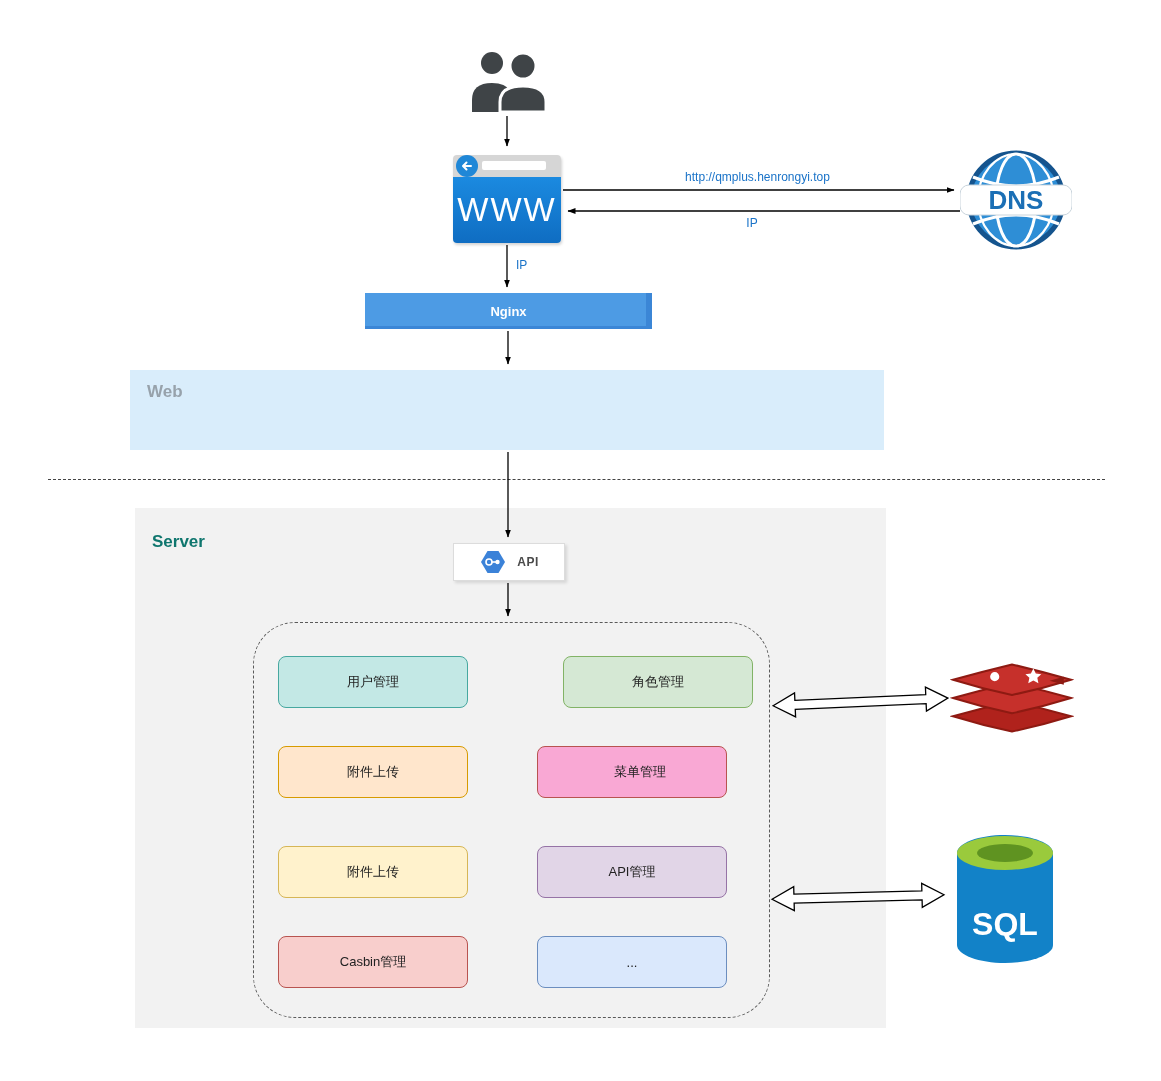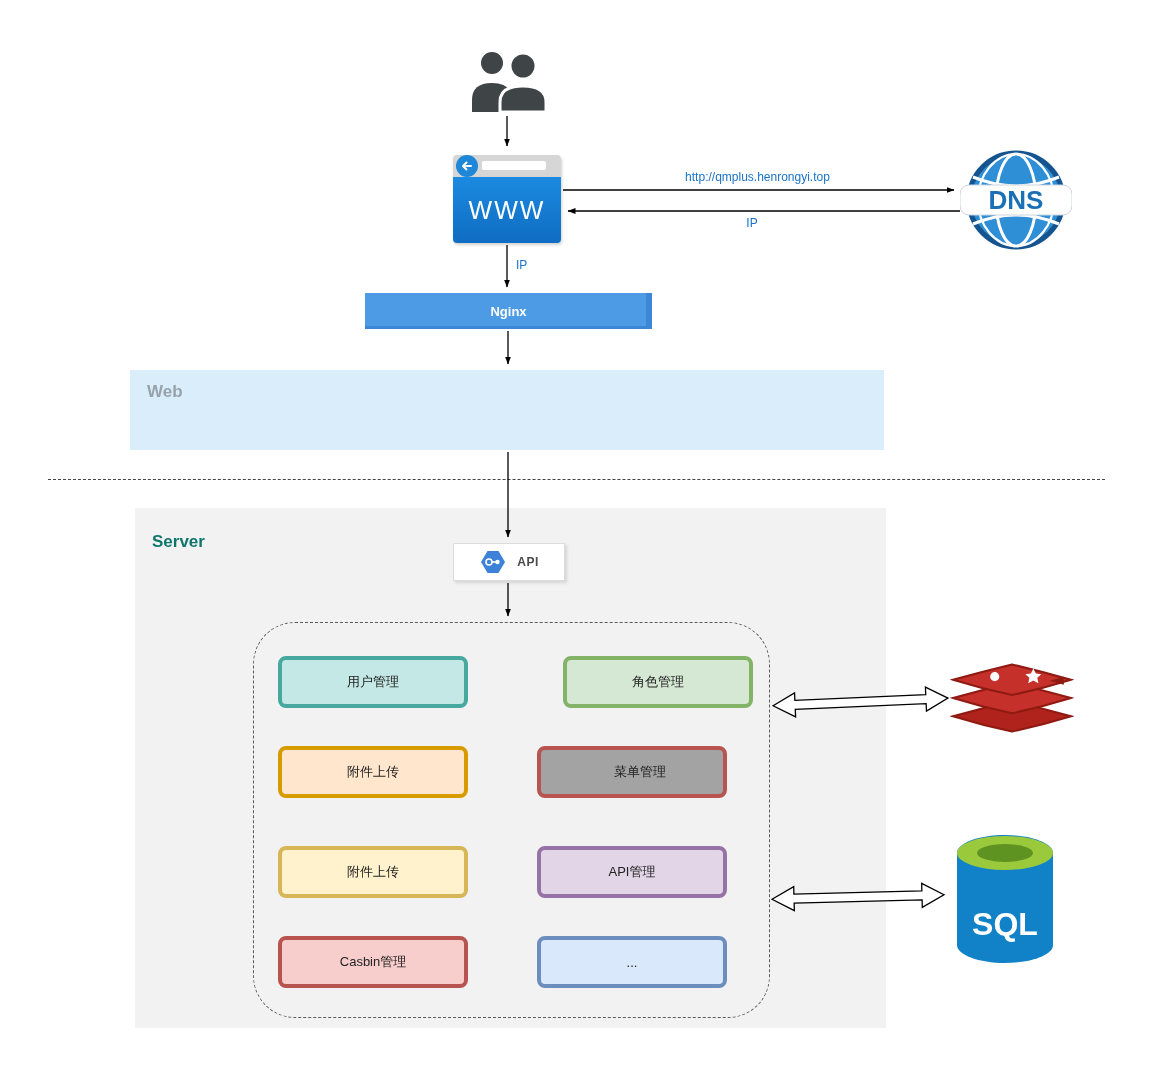--- a/index.html
+++ b/index.html
@@ -15,35 +15,35 @@
   .server-zone .zone-label { color:#0f766e;margin-top:12px; }
 
   .dashed-divider { left:48px; top:479px; width:1057px; height:0; border-top:1.5px dashed #444; }
 
   
   .browser { left:453px; top:155px; width:108px; height:88px; border-radius:4px; box-shadow:1px 2px 3px rgba(0,0,0,0.18); }
   .browser-topbar { position:absolute; left:0; top:0; right:0; height:22px; background:#d6d6d6; border-radius:4px 4px 0 0; }
   .browser-addressbar { position:absolute; left:29px; top:6px; width:64px; height:9px; background:#ffffff; border-radius:2px; }
   .browser-back { position:absolute; left:3px; top:0px; width:22px; height:22px; }
   .browser-body { position:absolute; left:0; top:22px; right:0; bottom:0; background:linear-gradient(#1b8ae0,#0f6dc2); border-radius:0 0 4px 4px; display:flex; align-items:center; justify-content:center; }
-  .browser-label { color:#fff; font-size:25px; letter-spacing:2px; }
+  .browser-label { color:#fff; font-size:33px; letter-spacing:2px; }
 
   
   .nginx { left:365px; top:293px; width:287px; height:36px; background:#4d9be4; display:flex; align-items:center; justify-content:center; }
   .nginx-side { position:absolute; right:0; top:0; width:6px; height:100%; background:#3b86d6; }
   .nginx-bottom { position:absolute; left:0; bottom:0; width:100%; height:3px; background:#3b86d6; }
   .nginx-label { color:#fff; font-size:13px; font-weight:bold; position:relative; z-index:1; }
 
   
   .api-box { left:453px; top:543px; width:112px; height:38px; background:#fff; border:1px solid #dcdcdc; box-shadow:2px 2px 3px rgba(0,0,0,0.12); display:flex; align-items:center; justify-content:center; gap:10px; }
   .api-label { font-size:12px; font-weight:bold; color:#4a4a4a; letter-spacing:0.5px; }
 
   
   .modules-container { left:253px; top:622px; width:517px; height:396px; border:1.5px dashed #5a5a5a; border-radius:42px; }
-  .module-box { position:absolute; width:190px; height:52px; border:4px solid #14b8a6; border-radius:8px; display:flex; align-items:center; justify-content:center; font-size:13px; color:#222; }
+  .module-box { position:absolute; width:190px; height:52px; border:1px solid #14b8a6; border-radius:8px; display:flex; align-items:center; justify-content:center; font-size:13px; color:#222; }
   .m0 { left:24px;  top:33px; }
   .m1 { left:283px; top:33px;margin-left:26px; }
   .m2 { left:24px;  top:123px; }
   .m3 { left:283px; top:123px; }
   .m4 { left:24px;  top:223px; }
   .m5 { left:283px; top:223px; }
   .m6 { left:24px;  top:313px; }
   .m7 { left:283px; top:313px; }
 
   
@@ -113,21 +113,21 @@
       <circle cx="10" cy="13" r="3" fill="#3b82d8" stroke="#ffffff" stroke-width="1.6"></circle>
       <circle cx="18.5" cy="13" r="2.2" fill="#ffffff"></circle>
     </svg>
     <span class="api-label">API</span>
   </div>
 
   <div class="abs modules-container">
     <div class="module-box m0" style="background: rgb(195, 232, 229); border-color: rgb(71, 168, 160);">用户管理</div>
     <div class="module-box m1" style="background: rgb(213, 232, 212); border-color: rgb(130, 179, 102);">角色管理</div>
     <div class="module-box m2" style="background: rgb(255, 230, 204); border-color: rgb(215, 155, 0);">附件上传</div>
-    <div class="module-box m3" style="background: #a3a3a3; border-color: rgb(184, 84, 80); padding-left: 16px;">菜单管理</div>
+    <div class="module-box m3" style="background: #f9a8d4; border-color: rgb(184, 84, 80); padding-left: 16px;">菜单管理</div>
     <div class="module-box m5" style="background: rgb(225, 213, 231); border-color: rgb(150, 115, 166);">API管理</div>
     <div class="module-box m4" style="background: rgb(255, 242, 204); border-color: rgb(214, 182, 86);">附件上传</div>
     <div class="module-box m6" style="background: rgb(248, 206, 204); border-color: rgb(184, 84, 80);">Casbin管理</div>
     <div class="module-box m7" style="background: rgb(218, 232, 252); border-color: rgb(108, 142, 191);">...</div>
   </div>
 
   <svg class="abs" style="left:950px; top:660px;" width="124" height="78" viewBox="0 0 122 70">
     <path d="M61,37 Q90,44 119,52 Q90,61 61,67 Q32,61 3,52 Q32,44 61,37 Z" fill="#b0221c" stroke="#8e1a12" stroke-width="2"></path>
     <path d="M61,19 Q90,26 119,34 Q90,43 61,49 Q32,43 3,34 Q32,26 61,19 Z" fill="#c6302b" stroke="#8e1a12" stroke-width="2"></path>
     <path d="M61,1 Q90,8 119,16 Q90,25 61,31 Q32,25 3,16 Q32,8 61,1 Z" fill="#c6302b" stroke="#8e1a12" stroke-width="2"></path>

